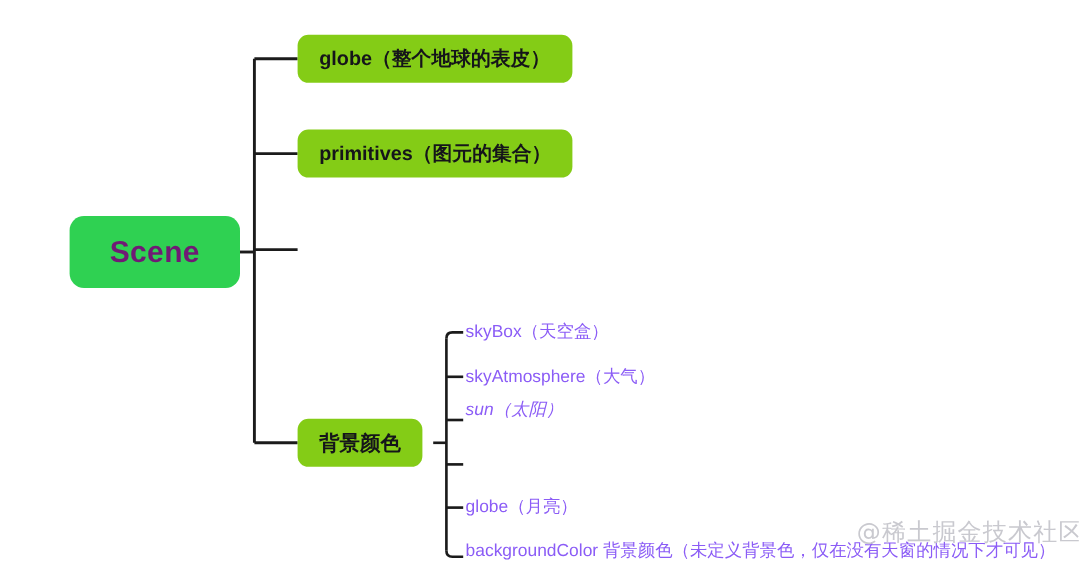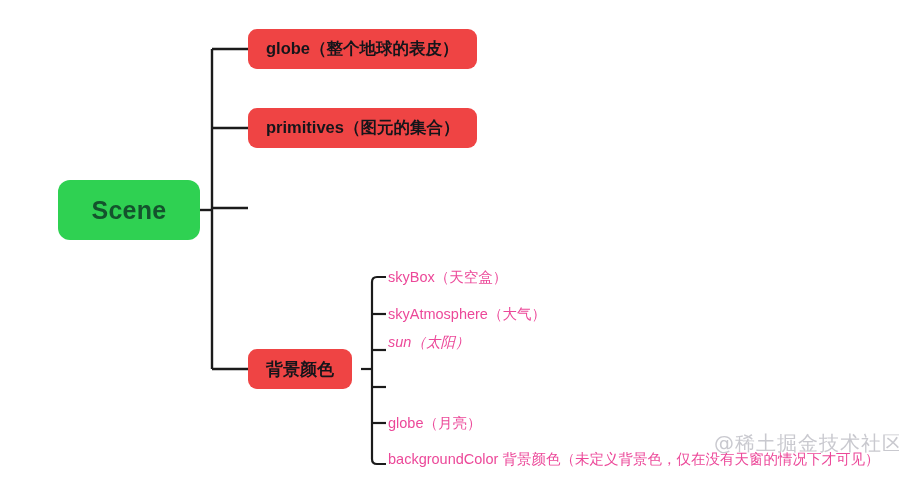--- a/index.html
+++ b/index.html
@@ -39,51 +39,51 @@
     top: 180px;
     width: 142px;
     height: 60px;
     background: #2fd152;
     border-radius: 12px;
     display: flex;
     align-items: center;
     justify-content: center;
   }
   .root-label {
-    color: #14532d;
+    color: #701a75;
     font-size: 25px;
     font-weight: bold;
     letter-spacing: 0.3px;
   }
 
   
   .branch-node {
     position: absolute;
-    background: #ef4444;
+    background: #84cc16;
     border-radius: 9px;
     display: flex;
     align-items: center;
     padding: 0 18px;
     box-sizing: border-box;
     height: 40px;
     font-size: 16.5px;
     font-weight: bold;
     color: #15151a;
     white-space: nowrap;
   }
   .branch-node.env {
     font-size: 17px;
   }
 
   
   .leaf {
     position: absolute;
     left: 388px;
     font-size: 14.5px;
-    color: #ec4899;
+    color: #8b5cf6;
     white-space: nowrap;
     line-height: 18px;
   }
 
   
   .watermark {
     position: absolute;
     left: 714px;
     top: 430px;
     font-size: 20px;

